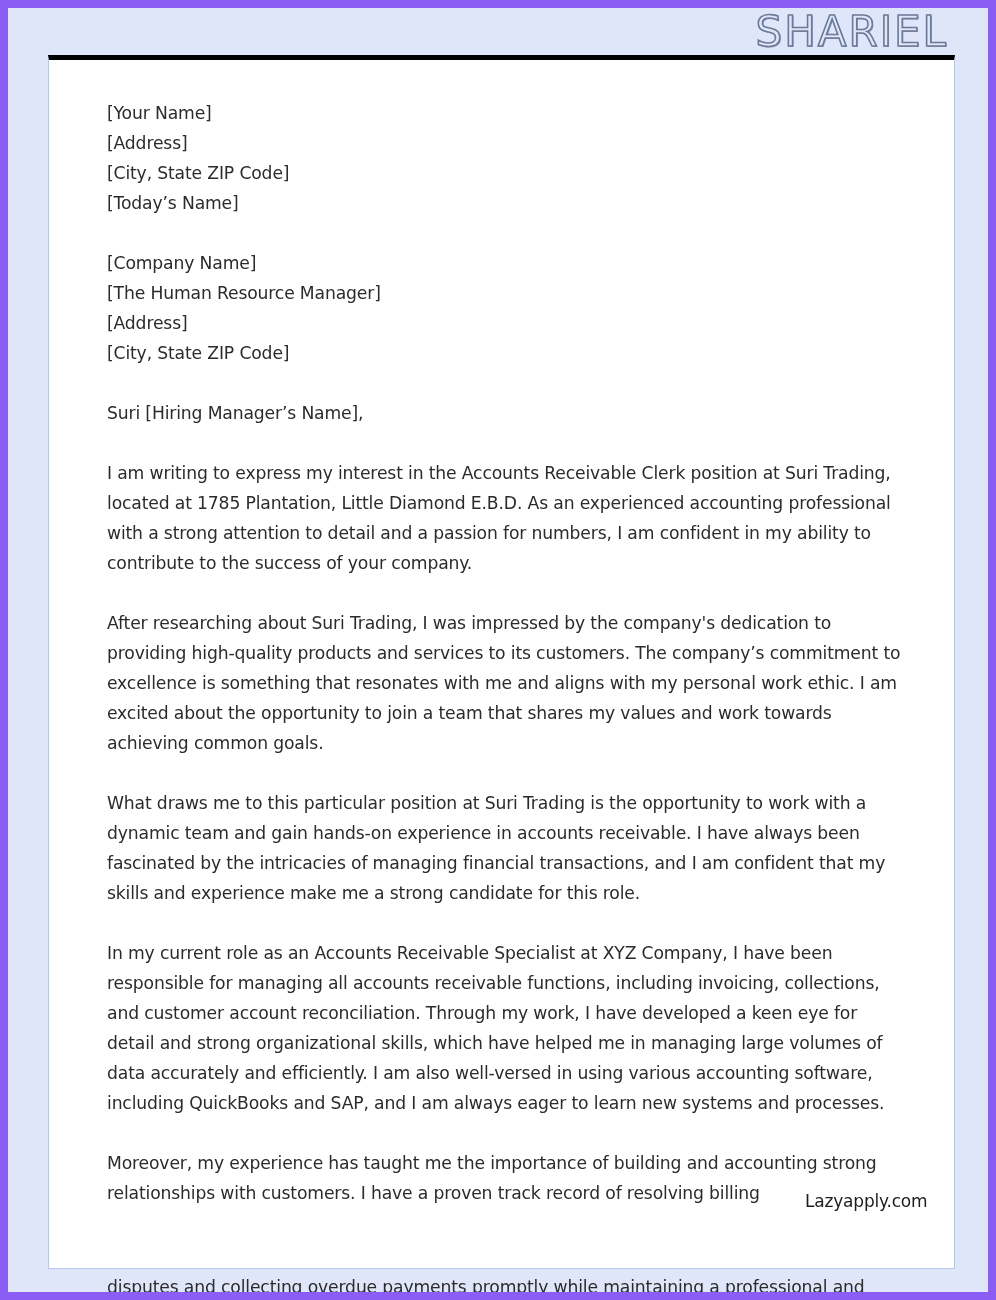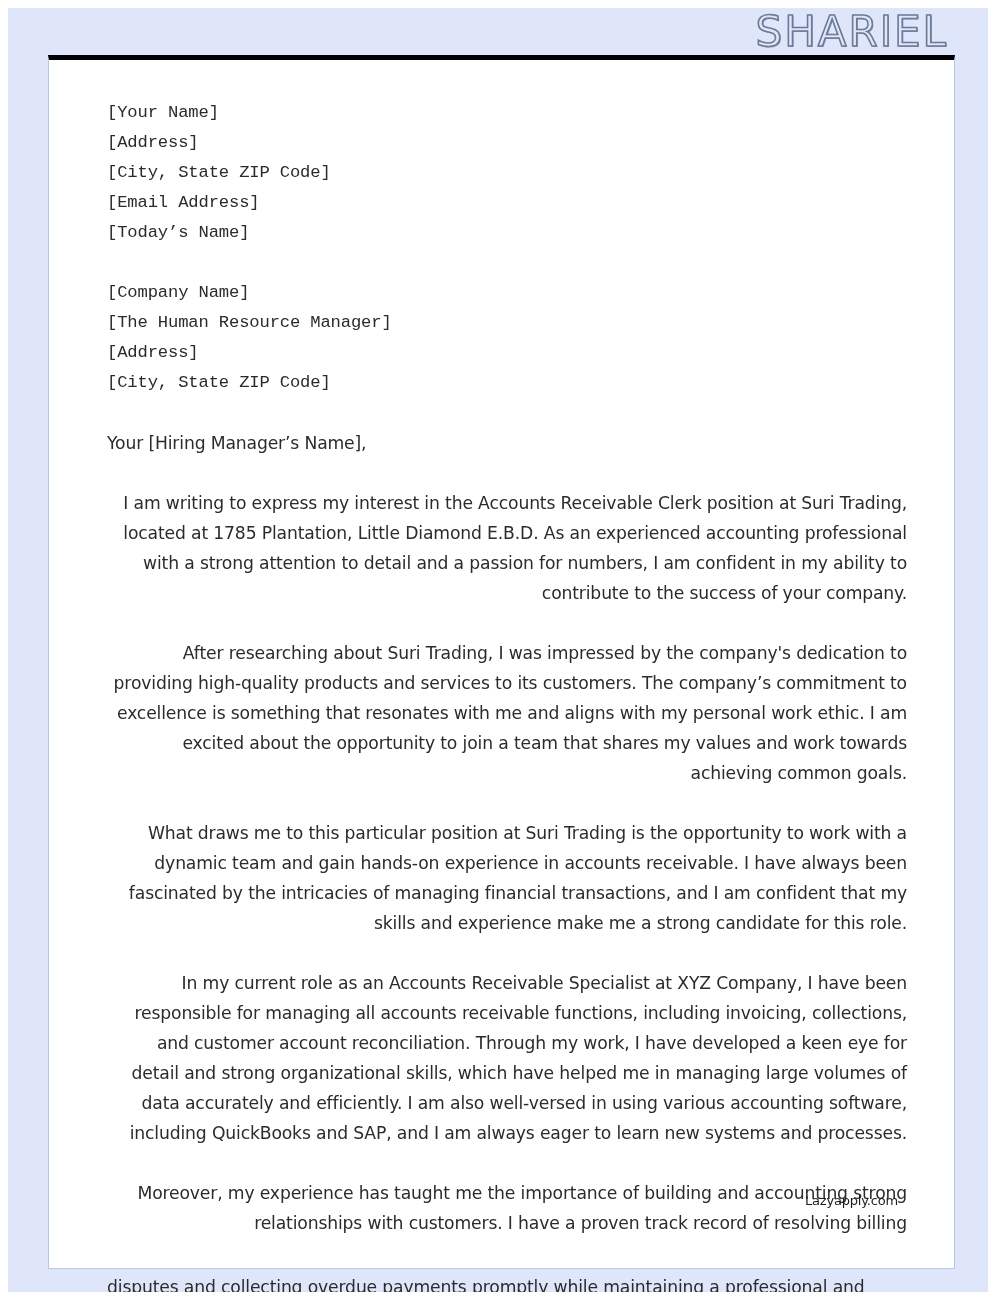--- a/index.html
+++ b/index.html
@@ -11,21 +11,21 @@
     overflow: hidden;
     background: #000000;
     font-family: "DejaVu Sans", sans-serif;
   }
 
   
   #screen {
     position: relative;
     width: 996px;
     height: 1300px;
-    background: #ffffff;
+    background: #8b5cf6;
     overflow: hidden;
   }
 
   
   #canvas {
     position: absolute;
     left: 8px;
     top: 8px;
     width: 980px;
     height: 1284px;
@@ -77,33 +77,33 @@
     top: 38px;
     width: 800px;
     font-family: "DejaVu Sans", sans-serif;
     font-size: 17.2px;
     line-height: 30px;
     color: #2b2b2b;
     letter-spacing: -0.15px;
   }
 
   .addr-block { margin: 0 0 30px 0; }
-  .addr-line  { display: block; white-space: nowrap; font-family: Liberation Mono, monospace; }
+  .addr-line  { display: block; white-space: nowrap; }
 
   .salutation { margin: 0 0 30px 0; }
 
-  .para { margin: 0 0 30px 0; text-align: right; }
+  .para { margin: 0 0 30px 0; text-align: left; }
 
   
   #watermark {
     position: absolute;
     left: 805px;
     top: 1193px;
     font-family: "DejaVu Sans", sans-serif;
-    font-size: 13px;
+    font-size: 17px;
     line-height: 16px;
     color: #1d1d1d;
     letter-spacing: -0.2px;
     white-space: nowrap;
     z-index: 5;
   }
 
   
   #overflow-text {
     position: absolute;
@@ -130,32 +130,31 @@
     </div>
 
     <div id="page">
 
       <div id="page-body">
 
         <div class="addr-block">
           <span class="addr-line">[Your Name]</span>
           <span class="addr-line">[Address]</span>
           <span class="addr-line">[City, State ZIP Code]</span>
-          <span class="addr-line">[Email Address]</span>
           <span class="addr-line">[Today’s Name]</span>
         </div>
 
         <div class="addr-block">
           <span class="addr-line">[Company Name]</span>
           <span class="addr-line">[The Human Resource Manager]</span>
           <span class="addr-line">[Address]</span>
           <span class="addr-line">[City, State ZIP Code]</span>
         </div>
 
-        <div class="salutation">Your [Hiring Manager’s Name],</div>
+        <div class="salutation">Suri [Hiring Manager’s Name],</div>
 
         <p class="para">I am writing to express my interest in the Accounts Receivable Clerk position at Suri Trading, located at 1785 Plantation, Little Diamond E.B.D. As an experienced accounting professional with a strong attention to detail and a passion for numbers, I am confident in my ability to contribute to the success of your company.</p>
         <p class="para">After researching about Suri Trading, I was impressed by the company's dedication to providing high-quality products and services to its customers. The company’s commitment to excellence is something that resonates with me and aligns with my personal work ethic. I am excited about the opportunity to join a team that shares my values and work towards achieving common goals.</p>
         <p class="para">What draws me to this particular position at Suri Trading is the opportunity to work with a dynamic team and gain hands-on experience in accounts receivable. I have always been fascinated by the intricacies of managing financial transactions, and I am confident that my skills and experience make me a strong candidate for this role.</p>
         <p class="para">In my current role as an Accounts Receivable Specialist at XYZ Company, I have been responsible for managing all accounts receivable functions, including invoicing, collections, and customer account reconciliation. Through my work, I have developed a keen eye for detail and strong organizational skills, which have helped me in managing large volumes of data accurately and efficiently. I am also well-versed in using various accounting software, including QuickBooks and SAP, and I am always eager to learn new systems and processes.</p>
         <p class="para">Moreover, my experience has taught me the importance of building and accounting strong relationships with customers. I have a proven track record of resolving billing</p>
 
       </div>
     </div>
 

